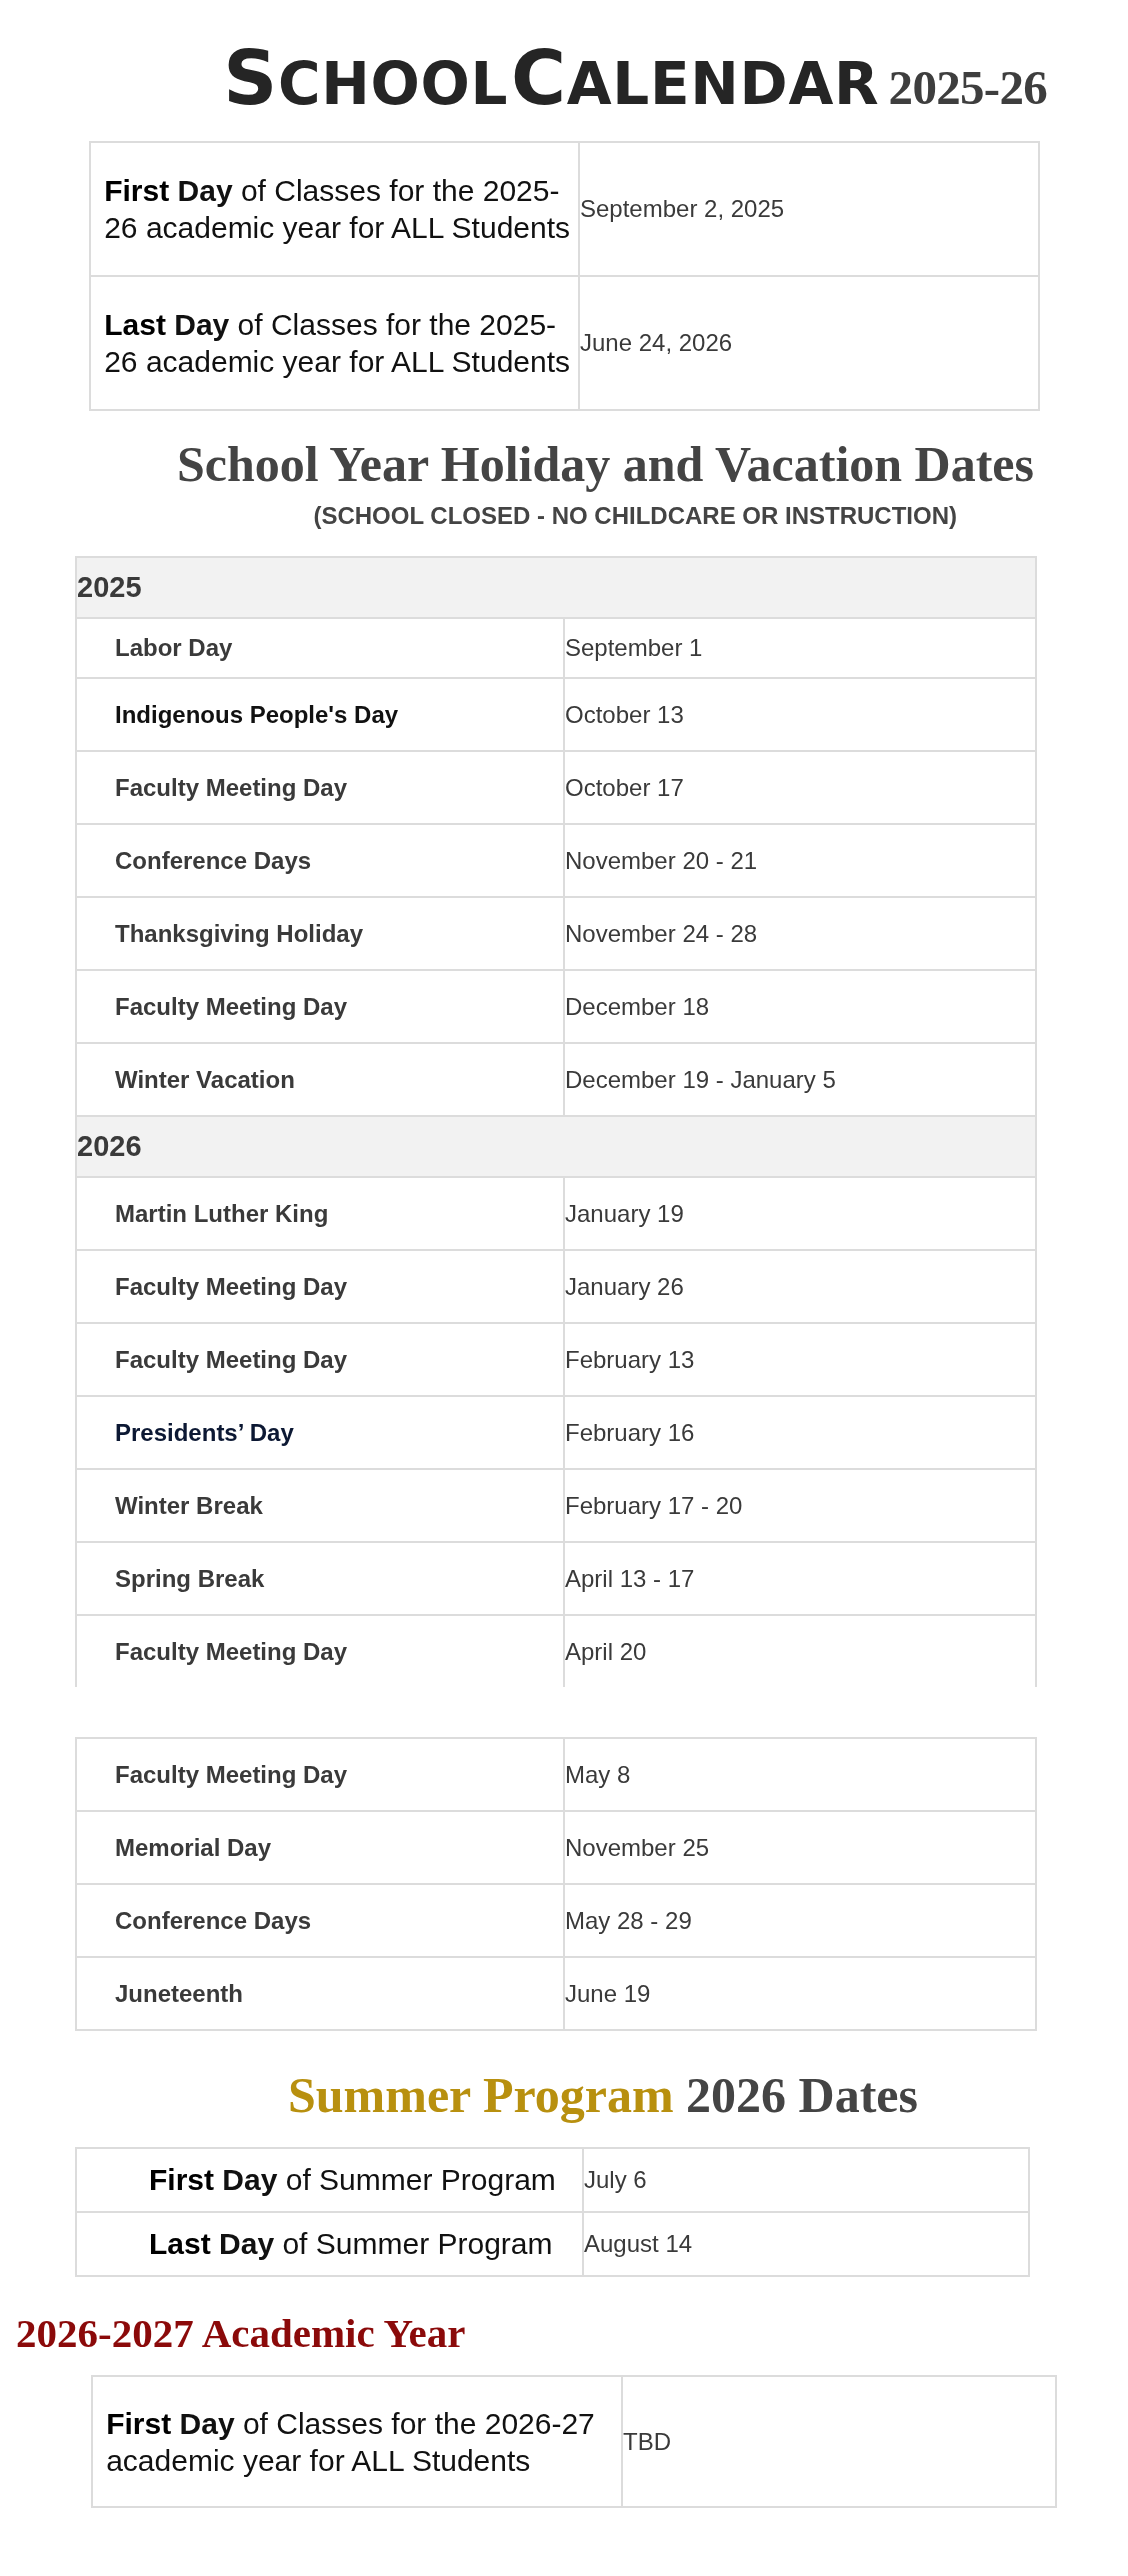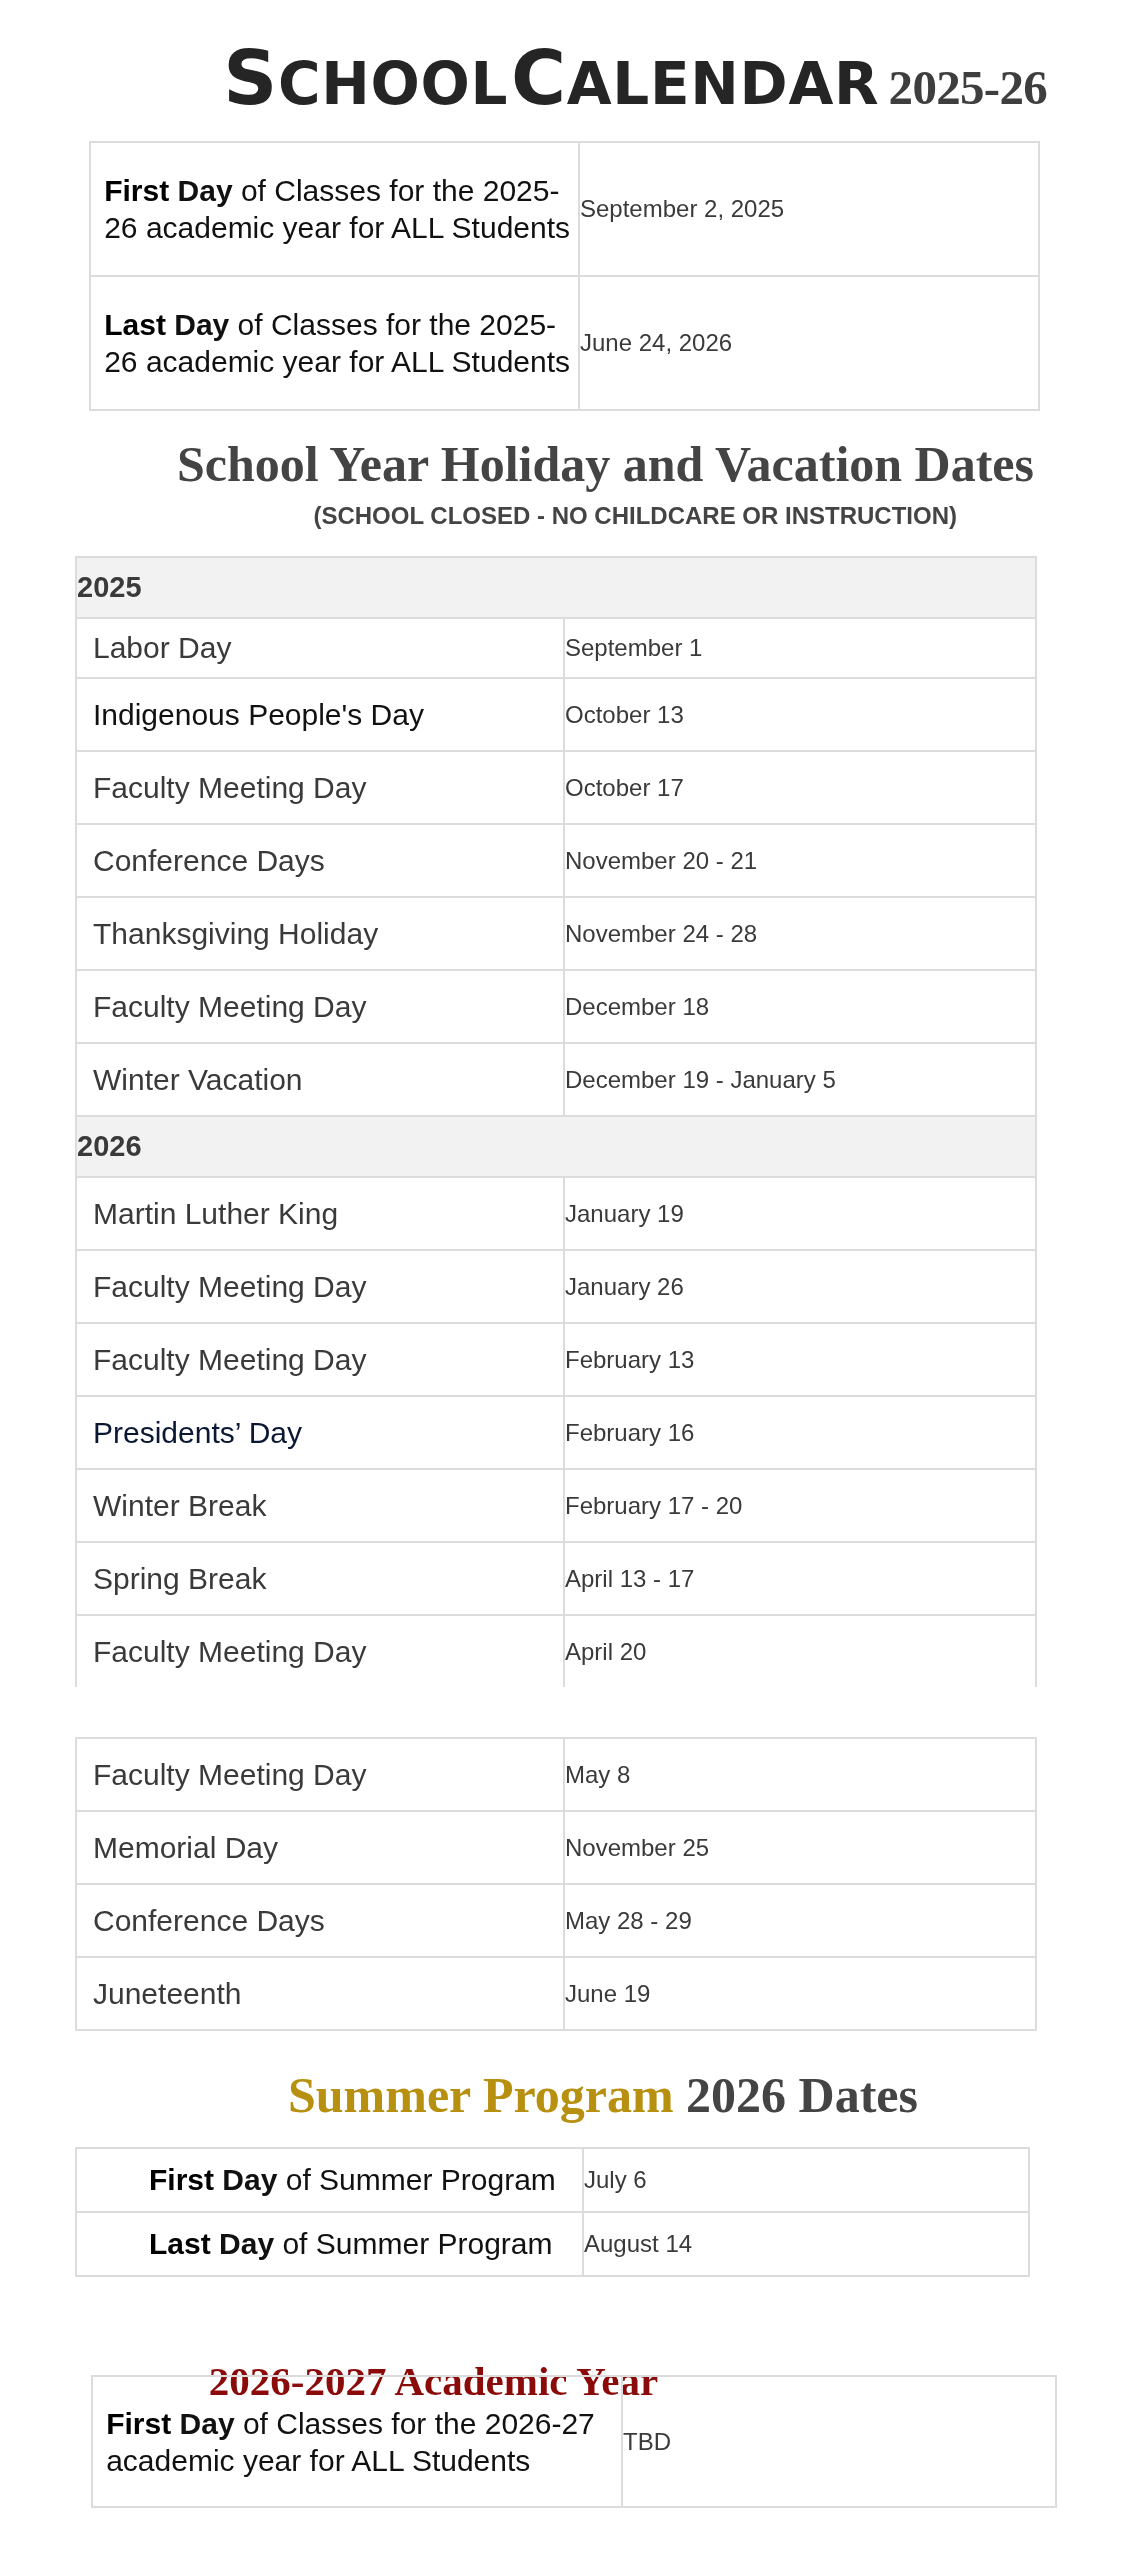--- a/index.html
+++ b/index.html
@@ -31,40 +31,40 @@
 
   
   .sec-heading { left: 0; width: 1034px; text-align: right; white-space: nowrap;
                  font-family: "Liberation Serif", serif; font-weight: bold; color: #444; font-size: 50px; }
   .sec-sub { left: 0; width: 945px; text-align: right; font-weight: bold; color: #444; font-size: 24px; padding-left: 12px; }
 
   
   .hol { left: 75px; width: 960px; }
   .hol td.yearhdr { background: #f2f2f2; text-align: left; font-weight: bold; font-size: 29px;
                     color: #3a3a3a; height: 59px; }
-  .hol td.label { padding-left: 16px; font-size: 30px; font-weight: normal; color: #3a3a3a; }
+  .hol td.label { padding-left: 38px; font-size: 24px; font-weight: bold; color: #3a3a3a; }
   .hol td.date { padding-right: 12px; }
   .hol tr.r td { height: 71px; }
   .hol tr.r.first td { height: 58px; }
   .hol td.label.black { color: #111; }
   .hol td.label.navy { color: #0c1833; }
   .hol tr.nobottom td { border-bottom: none; }
 
   
   .sum-heading { left: 0; width: 918px; text-align: right; white-space: nowrap;
                  font-family: "Liberation Serif", serif; font-weight: bold; font-size: 50px; color: #444; }
   .sum-heading .gold { color: #b8900f; }
   #tsum { left: 75px; top: 2147px; width: 952px; }
   #tsum td { height: 62px; }
   #tsum td.label { padding-left: 72px; font-size: 30px; color: #111; }
   #tsum td.date { padding-right: 13.2px; }
 
   
-  .next-heading { left: 4px; width: 859px; text-align: center; white-space: nowrap;
-                  font-family: "Liberation Serif", serif; font-weight: bold; font-size: 41px; color: #8b0a0a; margin-top: 48px; }
+  .next-heading { left: 16px; width: 859px; text-align: left; white-space: nowrap;
+                  font-family: "Liberation Serif", serif; font-weight: bold; font-size: 41px; color: #8b0a0a; }
   #tnext { left: 71px; top: 2375px; width: 964px; margin-left: 20px; }
   #tnext td.label { padding-left: 13.2px; font-size: 30px; line-height: 37px; color: #111; height: 129px; }
   #tnext td.date { padding-right: 14.5px; }
 </style>
 </head>
 <body>
 
 <div class="abs main-title">
   <span class="sc big">S</span><span class="sc small">CHOOL</span>
   <span class="sc big">C</span><span class="sc small">ALENDAR</span><span class="yr">2025-26</span>

